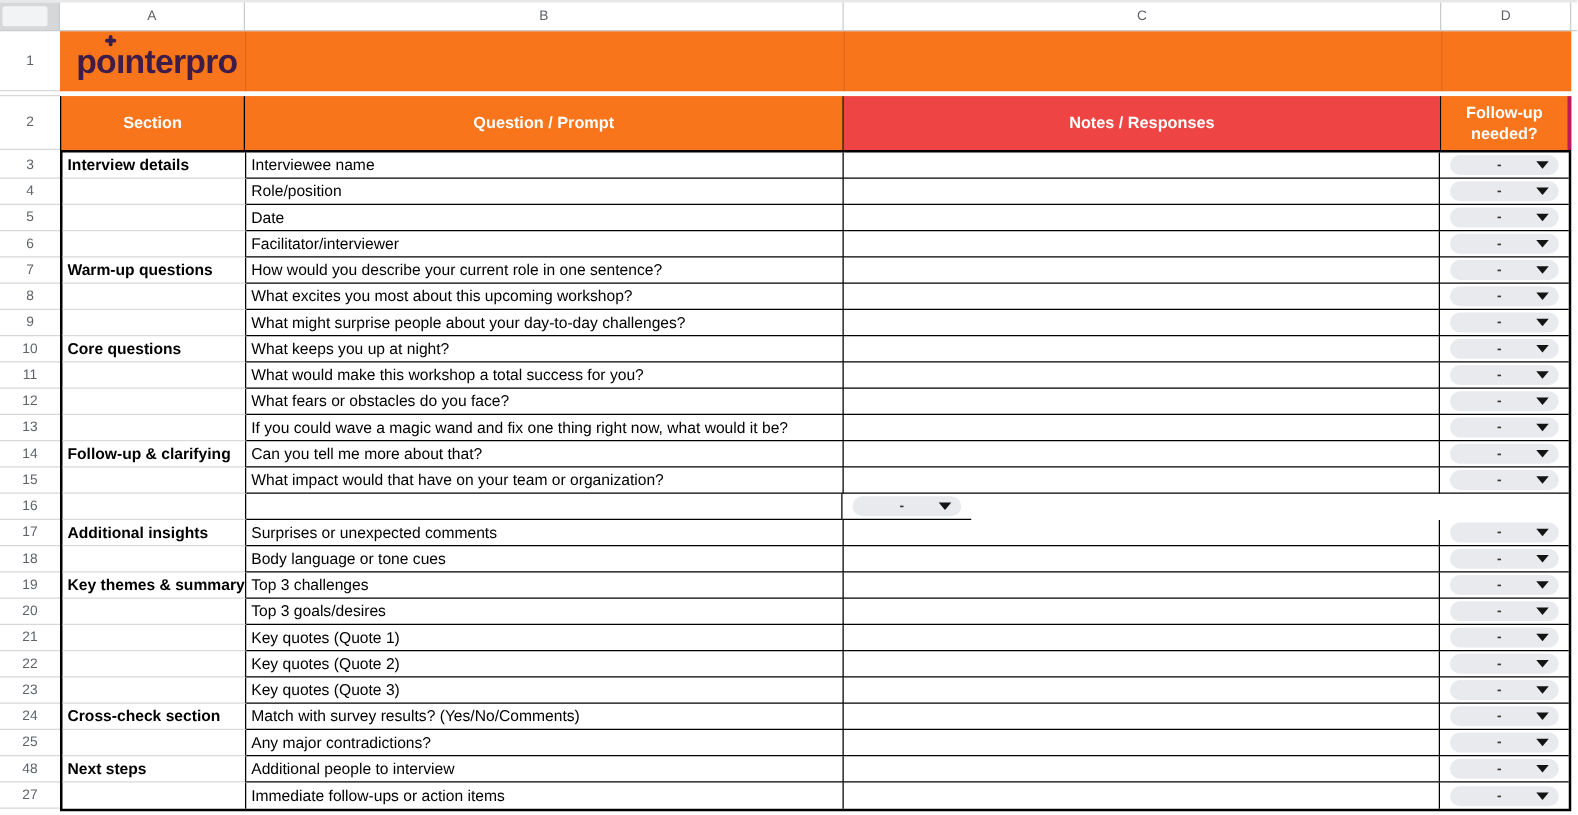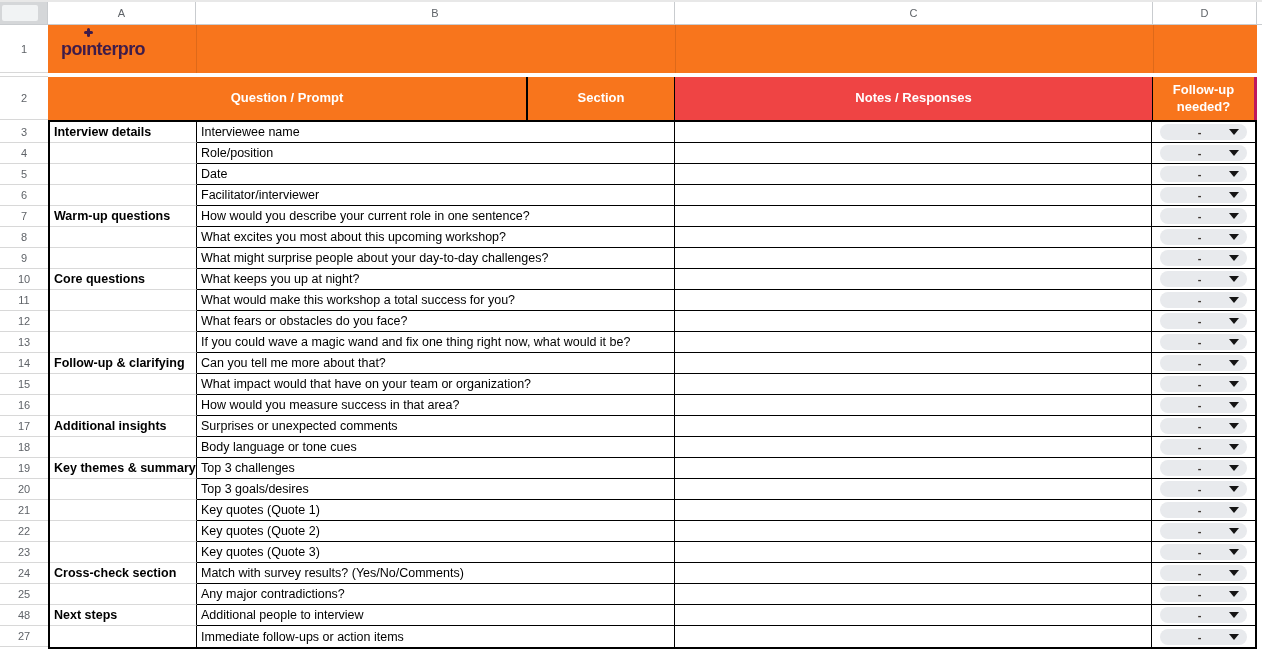--- a/index.html
+++ b/index.html
@@ -42,21 +42,21 @@
   .rail-r1 { height:48px; }
   .rail-gap { height:4px; border-bottom:1px solid #d8d8d8; }
   .rail-r2 { height:43px; }
   .rail-spacer { height:2px; }
   .main { width:1209px; }
   
   .banner { height:48px; position:relative; }
   .banner .sep { position:absolute; top:0; bottom:0; width:1px; background:rgba(0,0,0,0.10); }
   .logo {
     position:absolute; left:13px; top:9px;
-    font-size:18px; font-weight:bold; letter-spacing:-0.6px; line-height:30px;
+    font-size:27px; font-weight:bold; letter-spacing:-0.6px; line-height:30px;
   }
   .logo-plus { position:absolute; left:36px; top:3px; width:9px; height:9px; }
   .logo-plus::before, .logo-plus::after { content:""; position:absolute; border-radius:2px; }
   .logo-plus::before { left:0; top:3px; width:9px; height:3px; }
   .logo-plus::after  { left:3px; top:0; width:3px; height:9px; }
   .row-gap { height:4px; background:#fff; }
   
   .hrow { height:43px; display:flex; }
   .hcell {
     color:#fff; font-weight:bold; font-size:13px; line-height:1.25;
@@ -151,22 +151,22 @@
         <div class="sep" style="left:148px"></div>
         <div class="sep" style="left:627px"></div>
         <div class="sep" style="left:1105px"></div>
         <div class="logo" id="logo-text" style="color: rgb(62, 28, 74);">poınterpro</div>
         <div class="logo-plus" id="logo-plus" style="color: rgb(62, 28, 74);"></div>
       </div>
 
       <div class="row-gap"></div>
 
       <div class="hrow" id="hrow" style="background: rgb(248, 117, 28);">
+        <div class="hcell hc-section" style="background: rgb(248, 117, 28);">Section</div>
         <div class="hcell hc-question" style="background: rgb(248, 117, 28);">Question / Prompt</div>
-        <div class="hcell hc-section" style="background: rgb(248, 117, 28);">Section</div>
         <div class="hcell hc-notes" style="background: #ef4444;">Notes / Responses</div>
         <div class="hcell hc-follow" style="background: rgb(248, 117, 28);">Follow-up needed?</div>
       </div>
 
       <div class="tbl" id="data-rows">
   <div class="t-row">
     <div class="c-section">Interview details</div>
     <div class="c-question">Interviewee name</div>
     <div class="c-notes"></div>
     <div class="c-follow">
@@ -316,21 +316,20 @@
     <div class="c-follow">
       <div class="pill">
         <span class="pill-value">-</span>
         <span class="arrow"></span>
       </div>
     </div>
   </div>
 
   <div class="t-row">
     <div class="c-section"></div>
-    <div class="c-question">How would you measure success in that area?</div>
     <div class="c-notes"></div>
     <div class="c-follow">
       <div class="pill">
         <span class="pill-value">-</span>
         <span class="arrow"></span>
       </div>
     </div>
   </div>
 
   <div class="t-row">

